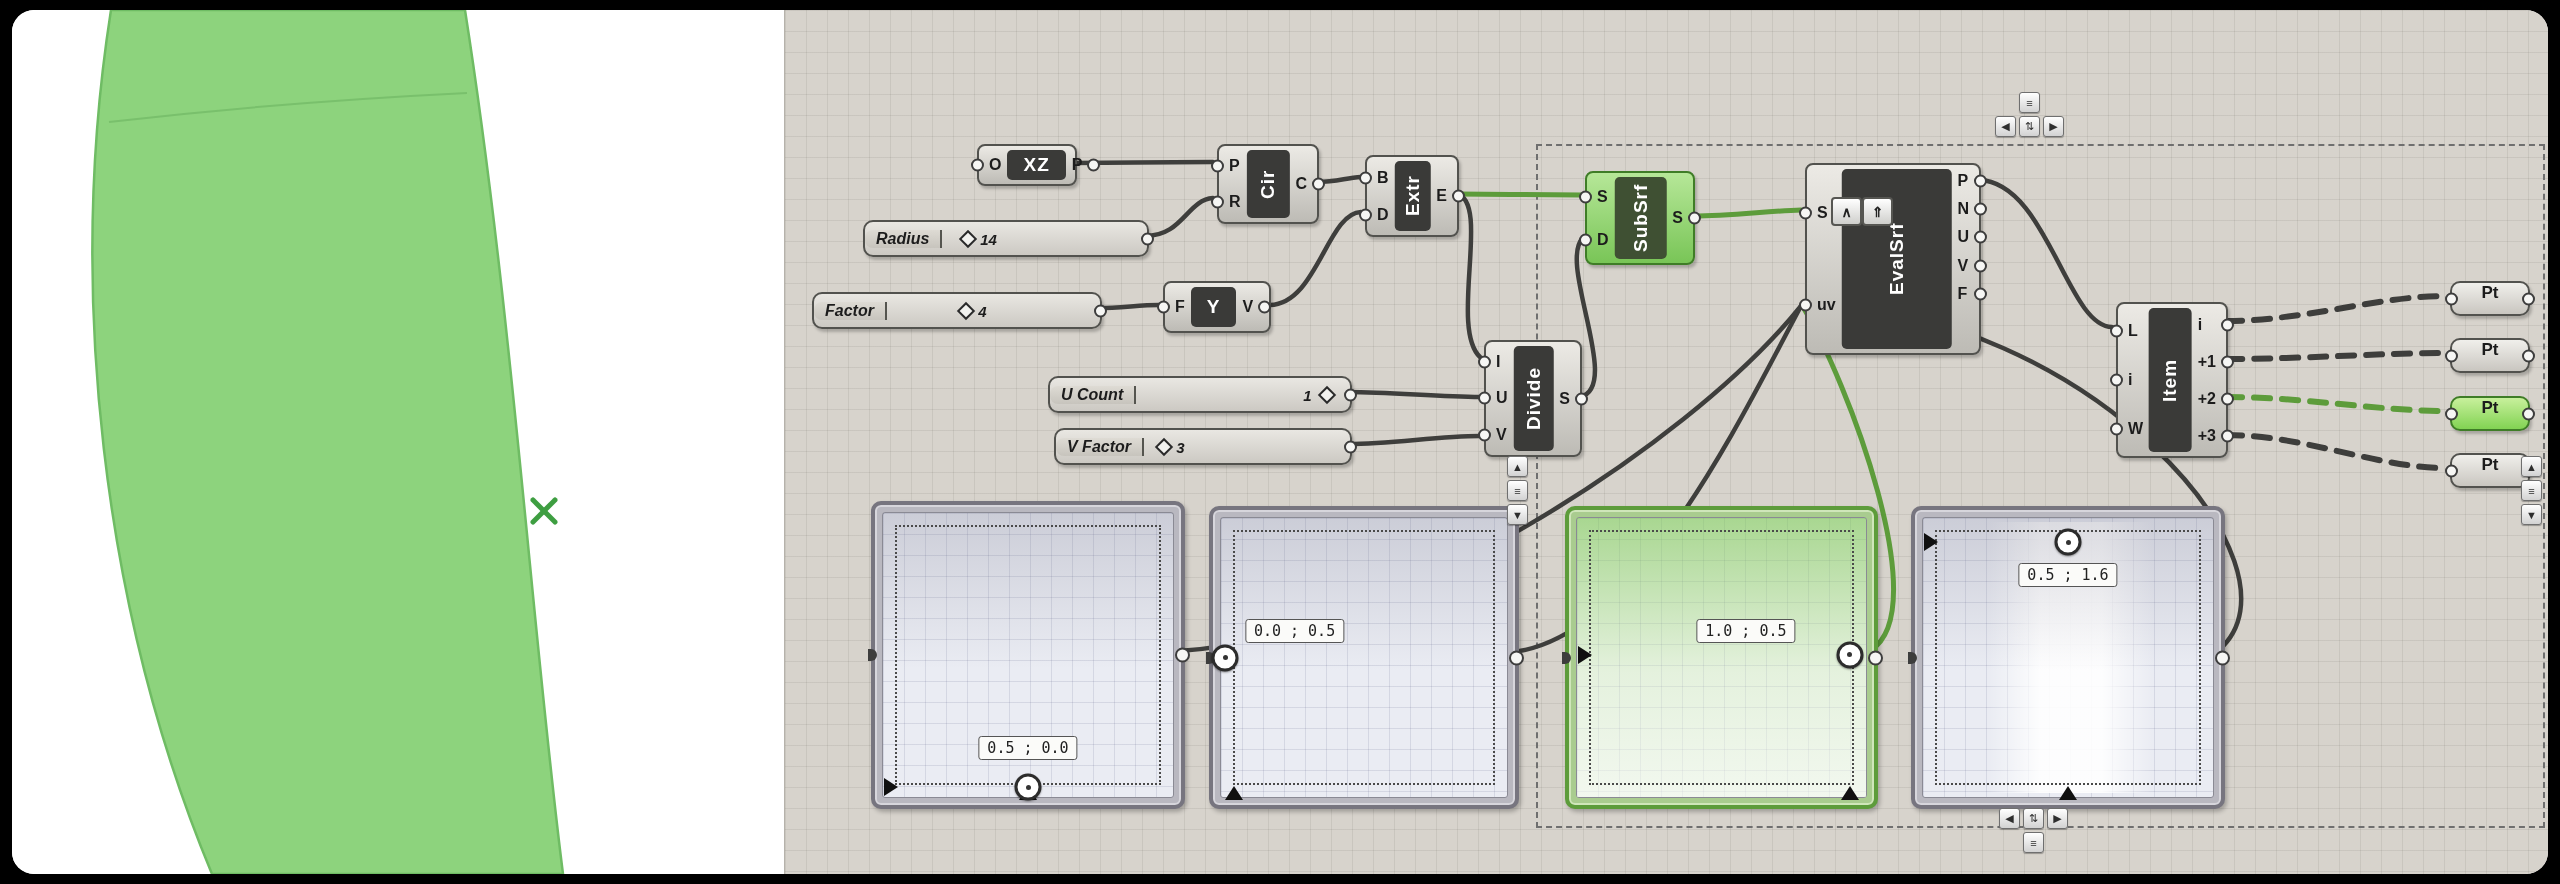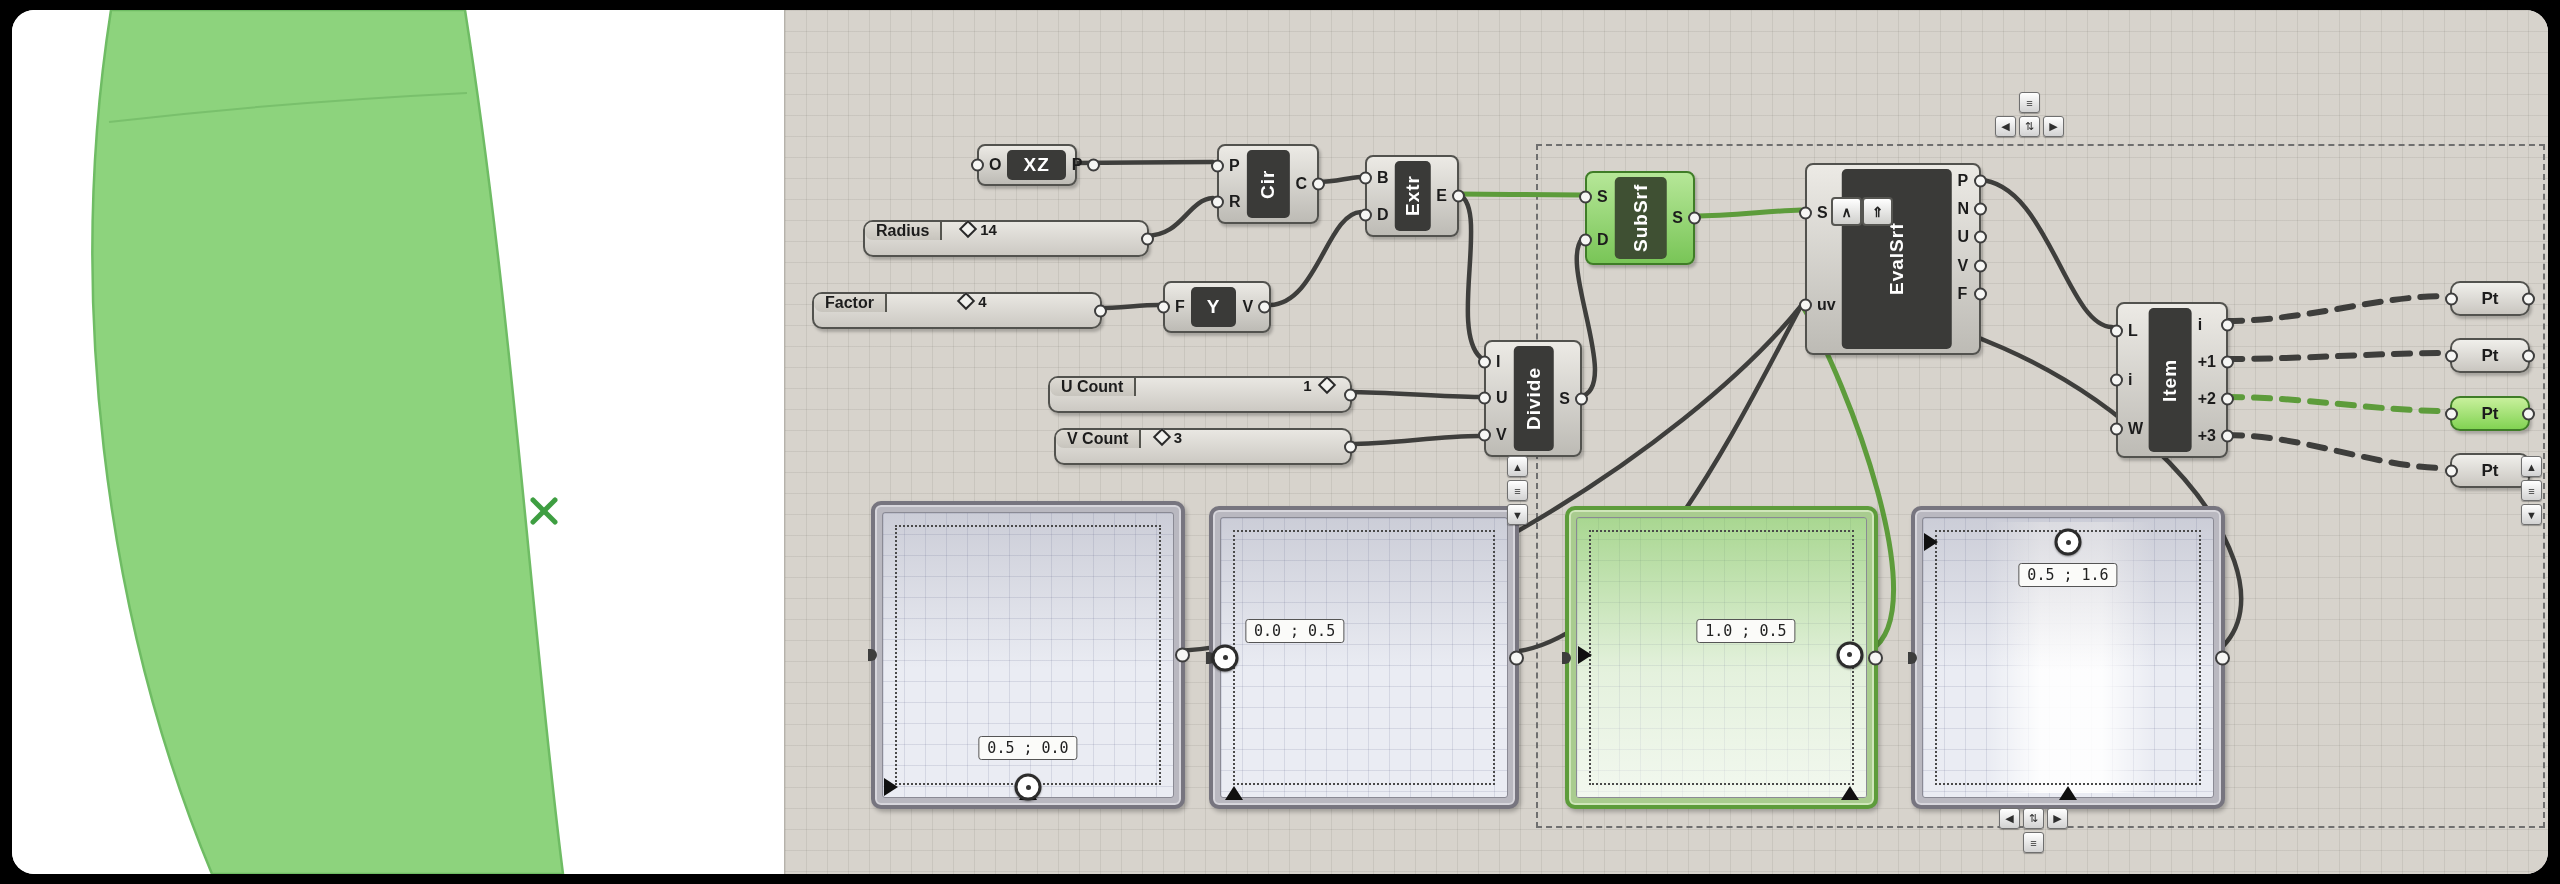--- a/index.html
+++ b/index.html
@@ -34,31 +34,31 @@
     width:9px;height:9px;border-radius:50%;background:#f6f6f4;border:2px solid #3d3d3d;}
   .nbar{flex:1;margin:4px 2px;background:#3a3a38;color:#fff;border-radius:5px;
     display:flex;align-items:center;justify-content:center;
     writing-mode:vertical-rl;transform:rotate(180deg);font-size:19px;letter-spacing:1px;}
   .nbar.h{writing-mode:horizontal-tb;transform:none;padding:2px 16px;flex:0 0 auto;}
   .sel .nbar{background:#3f5033;}
   .ghbtn{position:absolute;width:27px;height:25px;background:linear-gradient(#ffffff,#cfcfcc);
     border:2px solid #565652;border-radius:4px;display:flex;align-items:center;justify-content:center;
     font-size:14px;font-weight:700;color:#222;z-index:4;}
   
-  .cap{position:absolute;display:flex;align-items:center;justify-content:center;z-index:3;
+  .cap{position:absolute;display:flex;justify-content:center;z-index:3;
     background:linear-gradient(180deg,#f0efeb,#c9c6c0);border:2px solid #52524e;border-radius:10px;
     font-weight:700;font-size:17px;color:#1c1c1c;box-shadow:2px 3px 3px rgba(0,0,0,.22);gap:6px;}
   .cap::before,.cap::after{content:"";position:absolute;top:50%;transform:translateY(-50%);
     width:9px;height:9px;border-radius:50%;background:#f6f6f4;border:2px solid #3d3d3d;}
   .cap::before{left:-7px;} .cap::after{right:-7px;}
   .cap.sel{background:linear-gradient(180deg,#c8f09c,#82d353);border-color:#3f7d27;}
   
-  .slider{position:absolute;display:flex;align-items:flex-start;z-index:3;
+  .slider{position:absolute;display:flex;align-items:center;z-index:3;
     background:linear-gradient(180deg,#e9e7e2,#ccc9c3);border:2px solid #52524e;border-radius:10px;
-    box-shadow:2px 3px 3px rgba(0,0,0,.22);font-weight:700;font-size:16px;color:#1c1c1c;}
+    box-shadow:2px 3px 3px rgba(0,0,0,.22);font-weight:700;font-size:16px;color:#1c1c1c;font-style:italic;}
   .slider::after{content:"";position:absolute;right:-7px;top:50%;transform:translateY(-50%);
     width:9px;height:9px;border-radius:50%;background:#f6f6f4;border:2px solid #3d3d3d;}
   .sname{display:flex;align-items:center;padding:0 11px;border-right:2px solid #55554f;
     background:linear-gradient(#dedbd4,#c7c4bd);border-radius:8px 0 0 8px;}
   .strail{flex:1;position:relative;margin:7px 9px;border-radius:4px;
     background:repeating-linear-gradient(90deg,#eceae4 0 7px,#e1dfd8 7px 14px);
     box-shadow:inset 0 1px 2px rgba(0,0,0,.28);}
   .grip{position:absolute;top:50%;width:9px;height:9px;background:#f2f2ef;border:2px solid #2a2a2a;
     transform:translate(-50%,-50%) rotate(45deg);}
   .sval{position:absolute;top:50%;transform:translateY(-50%);font-size:15px;}
@@ -200,21 +200,21 @@
 
     <div class="slider" style="left:263px;top:366px;width:300px;height:33px">
       <div class="sname">U Count</div>
       <div class="strail">
         <span class="grip" style="left:93%"></span>
         <span class="sval" style="left:calc(93% - 24px)">1</span>
       </div>
     </div>
 
     <div class="slider" style="left:269px;top:418px;width:294px;height:33px">
-      <div class="sname">V Count</div>
+      <div class="sname">V Factor</div>
       <div class="strail">
         <span class="grip" style="left:6%"></span>
         <span class="sval" style="left:calc(6% + 12px)">3</span>
       </div>
     </div>
 
     <div class="gh" style="left:699px;top:330px;width:94px;height:113px">
       <div class="pcol in">
         <span class="prt">I</span>
         <span class="prt">U</span>

